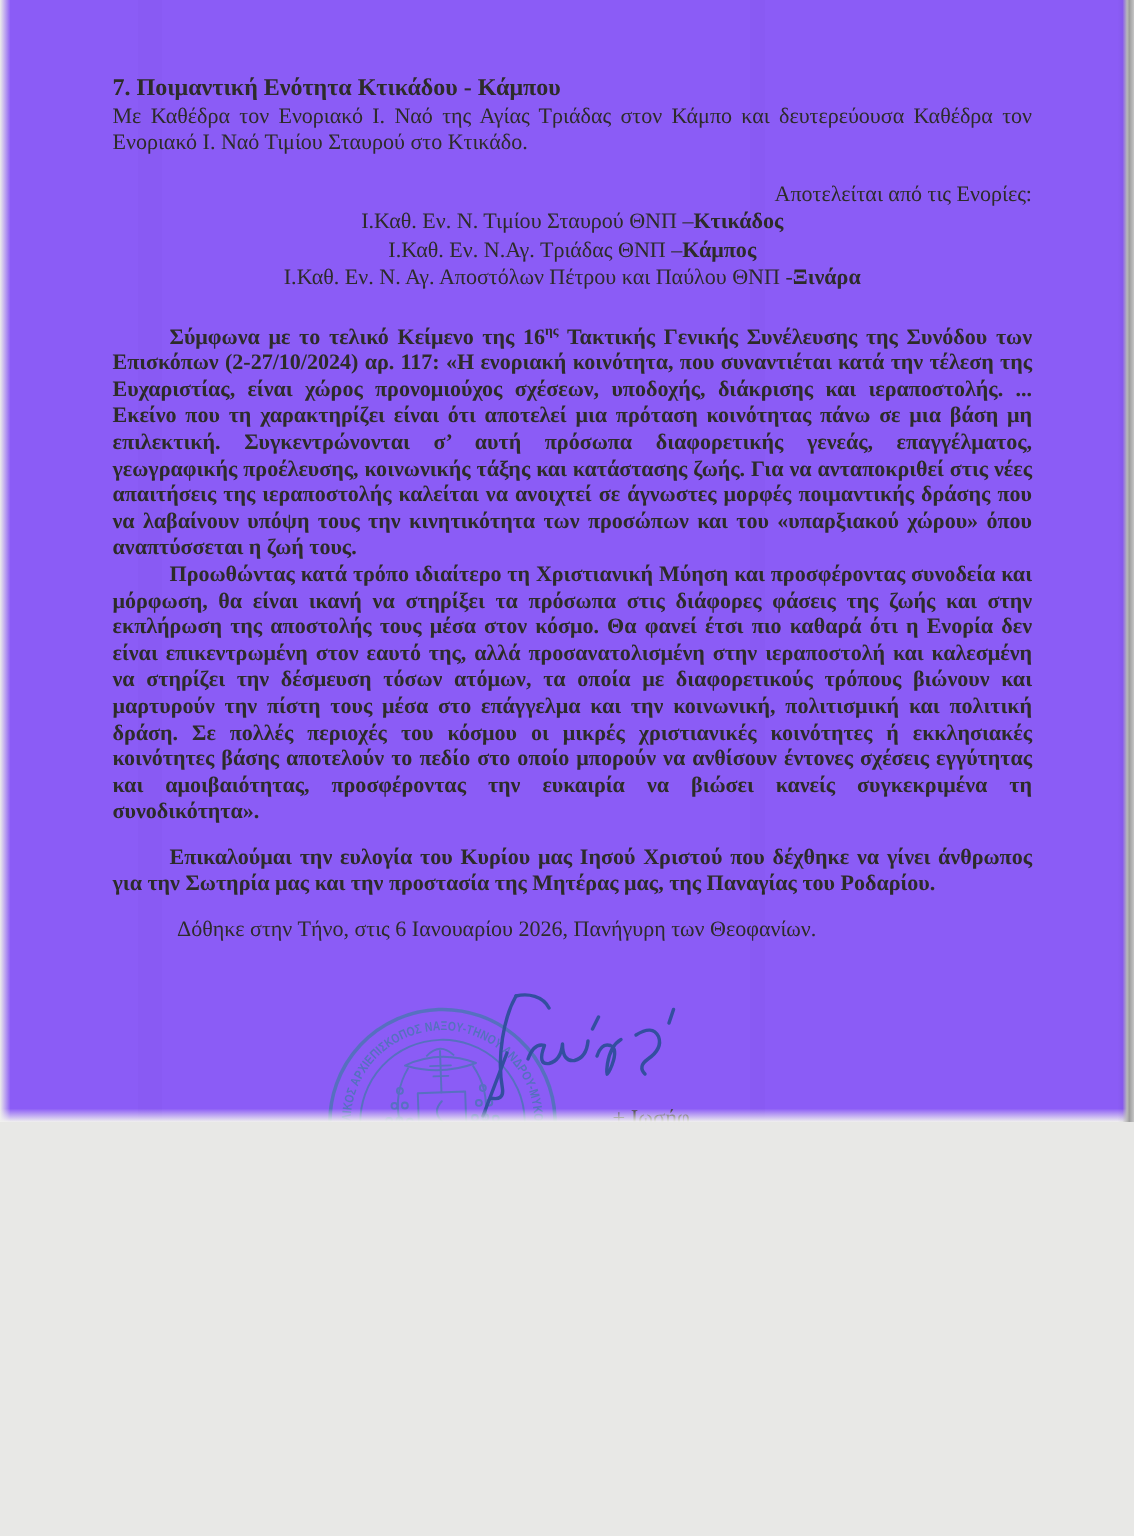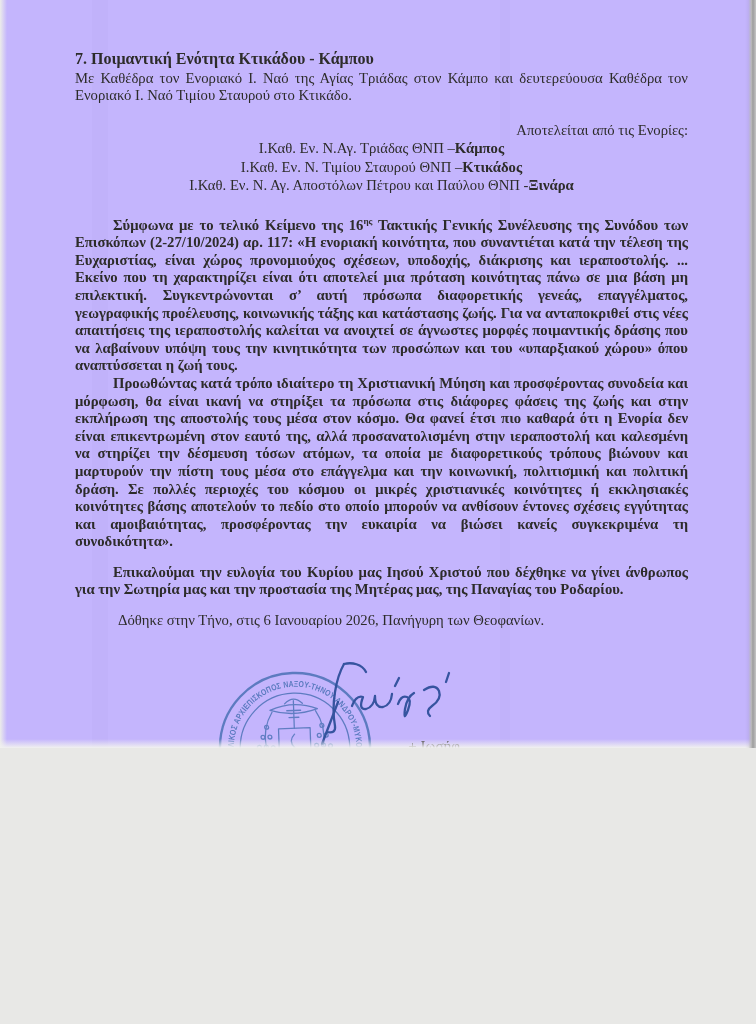--- a/index.html
+++ b/index.html
@@ -1,21 +1,21 @@
 <!DOCTYPE html>
 <html lang="el"><head>
 <meta charset="utf-8">
 <style>
   html,body{margin:0;padding:0;}
   body{background:#e8e8e6;}
   .doc{
     position:relative;
     width:756px;height:748px;
     margin:0 auto;
-    background:#c4b5fd;
+    background:#8b5cf6;
     overflow:hidden;
     font-family:"Liberation Serif", serif;
     color:#2d2c2a;
   }
   
   .edge-right{position:absolute;top:0;right:0;width:11px;height:100%;
     background:linear-gradient(to right, rgba(0,0,0,0) 0%, rgba(0,0,0,0.04) 30%, #b9b9b9 58%, #9d9d9d 72%, #c6c6c6 100%);}
   .edge-left{position:absolute;top:0;left:0;width:7px;height:100%;
     background:linear-gradient(to right,#ececea,rgba(0,0,0,0));}
   .edge-bottom{position:absolute;bottom:0;left:0;width:100%;height:9px;
@@ -56,22 +56,22 @@
 
 <div class="doc">
 
   <div class="content">
     <p class="section-title">7. Ποιμαντική Ενότητα Κτικάδου - Κάμπου</p>
     <p class="intro">Με Καθέδρα τον Ενοριακό Ι. Ναό της Αγίας Τριάδας στον Κάμπο και δευτερεύουσα Καθέδρα τον Ενοριακό Ι. Ναό Τιμίου Σταυρού στο Κτικάδο.</p>
 
     <p class="parishes-heading">Αποτελείται από τις Ενορίες:</p>
 
     <div class="parish-list">
+      <div><span>Ι.Καθ. Εν. Ν. Τιμίου Σταυρού ΘΝΠ –</span><b>Κτικάδος</b></div>
       <div><span>Ι.Καθ. Εν. Ν.Αγ. Τριάδας ΘΝΠ –</span><b>Κάμπος</b></div>
-      <div><span>Ι.Καθ. Εν. Ν. Τιμίου Σταυρού ΘΝΠ –</span><b>Κτικάδος</b></div>
       <div><span>Ι.Καθ. Εν. Ν. Αγ. Αποστόλων Πέτρου και Παύλου ΘΝΠ -</span><b>Ξινάρα</b></div>
     </div>
 
     <p class="body-para p1"><span>Σύμφωνα με το τελικό Κείμενο της 16</span><sup>ης</sup><span> Τακτικής Γενικής Συνέλευσης της Συνόδου των Επισκόπων (2-27/10/2024) αρ. 117: «Η ενοριακή κοινότητα, που συναντιέται κατά την τέλεση της Ευχαριστίας, είναι χώρος προνομιούχος σχέσεων, υποδοχής, διάκρισης και ιεραποστολής. ... Εκείνο που τη χαρακτηρίζει είναι ότι αποτελεί μια πρόταση κοινότητας πάνω σε μια βάση μη επιλεκτική. Συγκεντρώνονται σ’ αυτή πρόσωπα διαφορετικής γενεάς, επαγγέλματος, γεωγραφικής προέλευσης, κοινωνικής τάξης και κατάστασης ζωής. Για να ανταποκριθεί στις νέες απαιτήσεις της ιεραποστολής καλείται να ανοιχτεί σε άγνωστες μορφές ποιμαντικής δράσης που να λαβαίνουν υπόψη τους την κινητικότητα των προσώπων και του «υπαρξιακού χώρου» όπου αναπτύσσεται η ζωή τους.</span></p>
 
     <p class="body-para">Προωθώντας κατά τρόπο ιδιαίτερο τη Χριστιανική Μύηση και προσφέροντας συνοδεία και μόρφωση, θα είναι ικανή να στηρίξει τα πρόσωπα στις διάφορες φάσεις της ζωής και στην εκπλήρωση της αποστολής τους μέσα στον κόσμο. Θα φανεί έτσι πιο καθαρά ότι η Ενορία δεν είναι επικεντρωμένη στον εαυτό της, αλλά προσανατολισμένη στην ιεραποστολή και καλεσμένη να στηρίζει την δέσμευση τόσων ατόμων, τα οποία με διαφορετικούς τρόπους βιώνουν και μαρτυρούν την πίστη τους μέσα στο επάγγελμα και την κοινωνική, πολιτισμική και πολιτική δράση. Σε πολλές περιοχές του κόσμου οι μικρές χριστιανικές κοινότητες ή εκκλησιακές κοινότητες βάσης αποτελούν το πεδίο στο οποίο μπορούν να ανθίσουν έντονες σχέσεις εγγύτητας και αμοιβαιότητας, προσφέροντας την ευκαιρία να βιώσει κανείς συγκεκριμένα τη συνοδικότητα».</p>
 
     <p class="body-para p3">Επικαλούμαι την ευλογία του Κυρίου μας Ιησού Χριστού που δέχθηκε να γίνει άνθρωπος για την Σωτηρία μας και την προστασία της Μητέρας μας, της Παναγίας του Ροδαρίου.</p>
 
     <p class="dateline">Δόθηκε στην Τήνο, στις 6 Ιανουαρίου 2026, Πανήγυρη των Θεοφανίων.</p>

